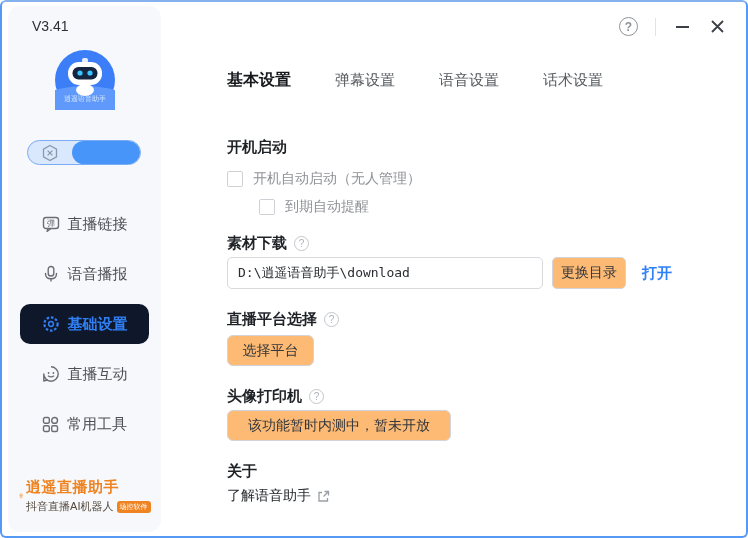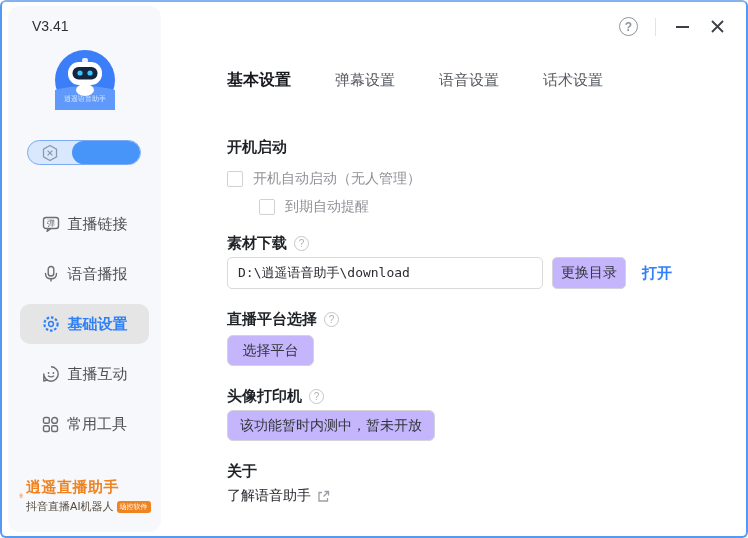--- a/index.html
+++ b/index.html
@@ -40,21 +40,21 @@
   .toggle-knob { width:44px; display:flex; align-items:center; justify-content:center; }
   .toggle-track { flex:1; background:#4795f8; border-radius:14px; }
 
   .menu { position:absolute; top:198px; left:0; width:100%; }
   .menu-item {
     height:40px; margin:0 12px 10px 12px; border-radius:10px;
     display:flex; align-items:center; justify-content:center; gap:8px;
     font-size:15px; color:#4c4f54; cursor:pointer;
   }
   .menu-item .mi-icon { display:flex; color:#6a6e74; }
-  .menu-item.active { background:#e5e5e5; color:#2f80f7; font-weight:bold; }
+  .menu-item.active { background:#0f172a; color:#2f80f7; font-weight:bold; }
   .menu-item.active .mi-icon { color:#2f80f7; }
 
   .brand { position:absolute; bottom:16px; left:50%; transform:translateX(-50%); display:flex; align-items:center; gap:3px; width:132px; }
   .brand-text { display:flex; flex-direction:column; }
   .brand-title { color:#ef8320; font-weight:bold; font-size:15px; letter-spacing:0.5px; white-space:nowrap; }
   .brand-sub { display:flex; align-items:center; gap:3px; margin-top:2px; }
   .brand-subtitle { font-size:11px; color:#55493d; white-space:nowrap; }
   .brand-badge { font-size:7px; color:#ffffff; background:#ef8320; border-radius:3px; padding:1px 3px; white-space:nowrap; }
 
   
@@ -71,29 +71,29 @@
 
   .cb-row { display:flex; align-items:center; gap:10px; height:24px; font-size:14px; color:#8f9196; }
   .checkbox { width:16px; height:16px; border:1px solid #cfd1d6; border-radius:2px; background:#fff; cursor:pointer; flex:none; }
 
   .path-row { display:flex; align-items:center; margin-top:4px; height:32px; }
   .path-input {
     width:316px; height:32px; border:1px solid #d7d9dd; border-radius:5px;
     padding:0 10px; font-family:"DejaVu Sans Mono", monospace; font-size:13px; color:#2a2d32; outline:none;
   }
   .btn {
-    background:#c4b5fd; border:1px solid #d2d4d9; border-radius:5px; color:#33363b;
+    background:#fdba74; border:1px solid #d2d4d9; border-radius:5px; color:#33363b;
     font-size:14px; font-family:"Liberation Sans", sans-serif; cursor:pointer;
     display:inline-flex; align-items:center; justify-content:center;
   }
   .change-btn { width:74px; height:32px; margin-left:9px; }
   .open-link { margin-left:16px; color:#2f80f7; font-size:15px; font-weight:bold; cursor:pointer; }
 
   .platform-btn { width:87px; height:31px; border-radius:6px; margin-top:6px; }
-  .printer-btn { height:31px; padding:0 12px; border-radius:6px; margin-top:4px; font-size:14px; }
+  .printer-btn { height:31px; padding:0 20px; border-radius:6px; margin-top:4px; font-size:14px; }
 
   .about-link { display:flex; align-items:center; gap:6px; margin-top:5px; font-size:14px; color:#26292e; cursor:pointer; height:20px; }
 
   .mt-startup { margin-top:46px; }
   .mt-cb1 { margin-top:10px; }
   .mt-cb2 { margin-top:4px;padding-left:32px; }
   .mt-download { margin-top:14px; }
   .mt-platform { margin-top:20px; }
   .mt-printer { margin-top:20px; }
   .mt-about { margin-top:20px; }

